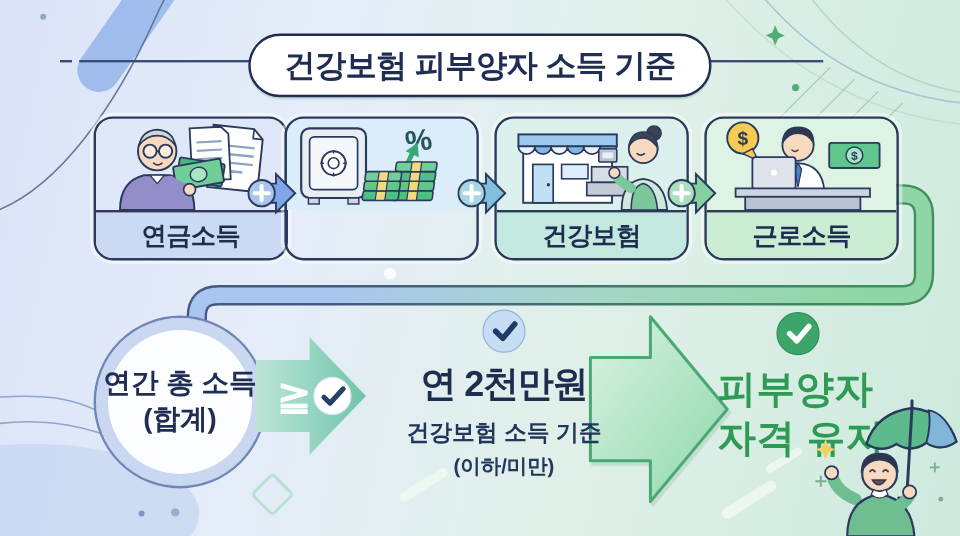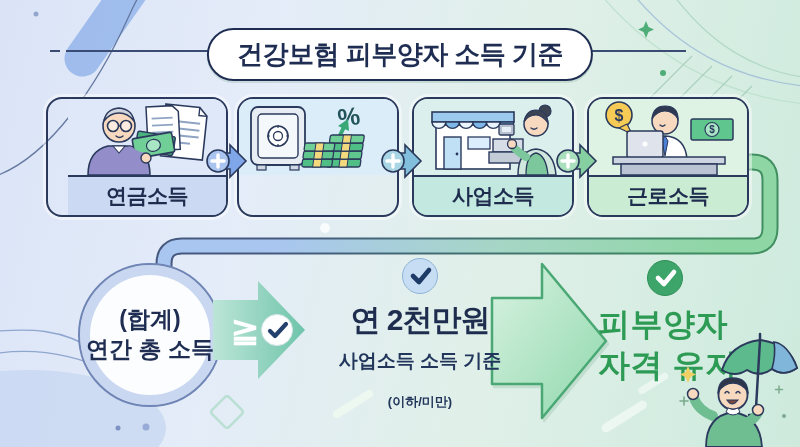--- a/index.html
+++ b/index.html
@@ -25,21 +25,21 @@
     position:absolute;top:97px;width:158px;height:116px;
     border:2px solid #2b3a5c;border-radius:16px;overflow:hidden;z-index:3;
     box-shadow:0 0 0 3px rgba(255,255,255,.45);
   }
   .card .art{height:76px;}
   .card .art svg{display:block;width:158px;height:76px;}
   .card .strip{
     height:38px;border-top:2px solid #2b3a5c;display:flex;align-items:center;justify-content:center;
     font-size:21px;font-weight:800;color:#1e2c4e;letter-spacing:-0.5px;
   }
-  .card.c1{left:46px;padding-left:20px;}  .card.c1 .art{background:#dee8f9;} .card.c1 .strip{background:#ccd9f3;}
+  .card.c1{left:78px;}  .card.c1 .art{background:#dee8f9;} .card.c1 .strip{background:#ccd9f3;}
   .card.c2{left:237px;} .card.c2 .art{background:#dcedfa;} .card.c2 .strip{background:#c7e1f5;}
   .card.c3{left:412px;} .card.c3 .art{background:#dbf0ec;} .card.c3 .strip{background:#c3e8e0;}
   .card.c4{left:587px;} .card.c4 .art{background:#def3e3;} .card.c4 .strip{background:#c9ecd3;text-align:right;}
   .connector{position:absolute;top:139px;width:44px;height:44px;z-index:4;}
   .connector.k1{left:206px;} .connector.k2{left:381px;} .connector.k3{left:556px;}
   
   .total-circle{
     position:absolute;left:78px;top:263px;width:140px;height:140px;border-radius:50%;
     background:#fbfdff;border:2.5px solid #6e85b5;box-shadow:inset 0 0 0 10px #c9d7f1;
     display:flex;flex-direction:column;align-items:center;justify-content:center;
@@ -50,21 +50,21 @@
     position:absolute;left:225px;top:300px;width:40px;height:60px;z-index:4;
     color:#ffffff;font-size:34px;font-weight:800;display:flex;align-items:center;justify-content:center;
   }
   .threshold{position:absolute;left:320px;top:258px;width:200px;text-align:center;z-index:3;}
   .badge{width:34px;height:34px;border-radius:50%;margin:0 auto;}
   .badge.blue{background:#c6ddf3;border:1.5px solid #8fb4d8;}
   .badge.green{background:#3da56a;border:1.5px solid #2f8f58;}
   .badge svg{display:block;width:100%;height:100%;}
   .amount{font-size:30px;font-weight:800;color:#1e2c4e;letter-spacing:-1px;margin-top:6px;white-space:nowrap;}
   .caption{font-size:19px;font-weight:700;color:#22365c;margin-top:7px;}
-  .note{font-size:13px;font-weight:700;color:#22365c;margin-top:19px;}
+  .note{font-size:17px;font-weight:700;color:#22365c;margin-top:3px;}
   .big-arrow{position:absolute;left:490px;top:256px;width:120px;height:170px;z-index:2;
     filter:drop-shadow(2px 3px 0 rgba(46,125,80,.15));}
   .result{position:absolute;left:598px;top:260px;width:134px;text-align:left;z-index:3;}
   .result .lines{margin-top:8px;font-size:32px;font-weight:800;color:#2e9b55;line-height:1.28;letter-spacing:0.5px;white-space:nowrap;}
   .umbrella-man{position:absolute;left:676px;top:298px;width:124px;height:149px;z-index:3;}
   .bg-svg{position:absolute;left:0;top:0;z-index:0;}
   .pipe-svg{position:absolute;left:0;top:0;z-index:1;}
 </style>
 </head>
 <body>
@@ -239,21 +239,21 @@
         <circle cx="131" cy="12" r="6" fill="#3c4353" stroke="#2b3a5c" stroke-width="1.2"></circle>
         <circle cx="122" cy="25" r="12" fill="#f7d9bf" stroke="#2b3a5c" stroke-width="1.5"></circle>
         <path d="M110 23 Q112 11 122 11 Q133 11 134 24 Q128 16 122 16 Q114 16 110 23 Z" fill="#3c4353" stroke="#2b3a5c" stroke-width="1.2"></path>
         <path d="M117 29 q3 2.5 6 0" stroke="#2b3a5c" stroke-width="1.3" fill="none" stroke-linecap="round"></path>
         <path d="M104 76 Q104 52 122 50 Q140 52 142 76 Z" fill="#cfe7dc" stroke="#2b3a5c" stroke-width="1.5"></path>
         <path d="M112 76 Q112 56 122 54 Q132 56 134 76 Z" fill="#7cc79b" stroke="#2b3a5c" stroke-width="1.3"></path>
         <path d="M112 58 Q102 52 99 47" stroke="#7cc79b" stroke-width="8" fill="none" stroke-linecap="round"></path>
         <circle cx="98" cy="45" r="4.5" fill="#f7d9bf" stroke="#2b3a5c" stroke-width="1.3"></circle>
       </svg>
     </div>
-    <div class="strip">사업소득</div>
+    <div class="strip">건강보험</div>
   </div>
 
   <div class="card c4">
     <div class="art">
       <svg viewBox="0 0 158 76">
         <circle cx="30" cy="16" r="13" fill="#f6cb55" stroke="#2b3a5c" stroke-width="1.6"></circle>
         <path d="M38 25 L43 35 L30 29 Z" fill="#f6cb55" stroke="#2b3a5c" stroke-width="1.2"></path>
         <text x="30" y="22" text-anchor="middle" font-size="16" font-weight="bold" fill="#2b3a5c">$</text>
         <g transform="translate(102,20)">
           <rect width="42" height="21" rx="2" fill="#5fc68e" stroke="#2b3a5c" stroke-width="1.5"></rect>
@@ -292,22 +292,22 @@
   </div>
   <div class="connector k3">
     <svg viewBox="0 0 44 44">
       <polygon points="12,14 24,14 24,6 40,22 24,38 24,30 12,30" fill="#86cfa0" stroke="#2b3a5c" stroke-width="1.6"></polygon>
       <circle cx="12" cy="22" r="11" fill="#aadfbe" stroke="#2b3a5c" stroke-width="1.6"></circle>
       <path d="M12 16 v12 M6 22 h12" stroke="#ffffff" stroke-width="3.4" stroke-linecap="round"></path>
     </svg>
   </div>
 
   <div class="total-circle">
+    <div>연간 총 소득</div>
     <div>(합계)</div>
-    <div>연간 총 소득</div>
   </div>
 
   <svg class="small-arrow" viewBox="0 0 95 105">
     <defs>
       <linearGradient id="sa" x1="0" y1="0" x2="1" y2="0">
         <stop offset="0" stop-color="#bce5d7"></stop>
           <stop offset="1" stop-color="#6fc4ab"></stop>
       </linearGradient>
     </defs>
     <polygon points="0,22 45,22 45,3 92,52 45,101 45,82 0,82" fill="url(#sa)"></polygon>
@@ -316,21 +316,21 @@
   </svg>
   <div class="geq">≧</div>
 
   <div class="threshold">
     <div class="badge blue">
       <svg viewBox="0 0 34 34">
           <path d="M10 17 l6 6 l10 -12" stroke="#1e3a66" stroke-width="4.6" fill="none" stroke-linecap="round" stroke-linejoin="round"></path>
         </svg>
     </div>
     <div class="amount">연 2천만원</div>
-    <div class="caption">사업소득 소득 기준</div>
+    <div class="caption">건강보험 소득 기준</div>
     <div class="note">(이하/미만)</div>
   </div>
 
   <svg class="big-arrow" viewBox="0 0 120 170">
     <defs>
       <linearGradient id="ba" x1="0" y1="0" x2="1" y2="1">
         <stop offset="0" stop-color="#d9f2e2"></stop>
           <stop offset="1" stop-color="#8ed8ab"></stop>
       </linearGradient>
     </defs>

